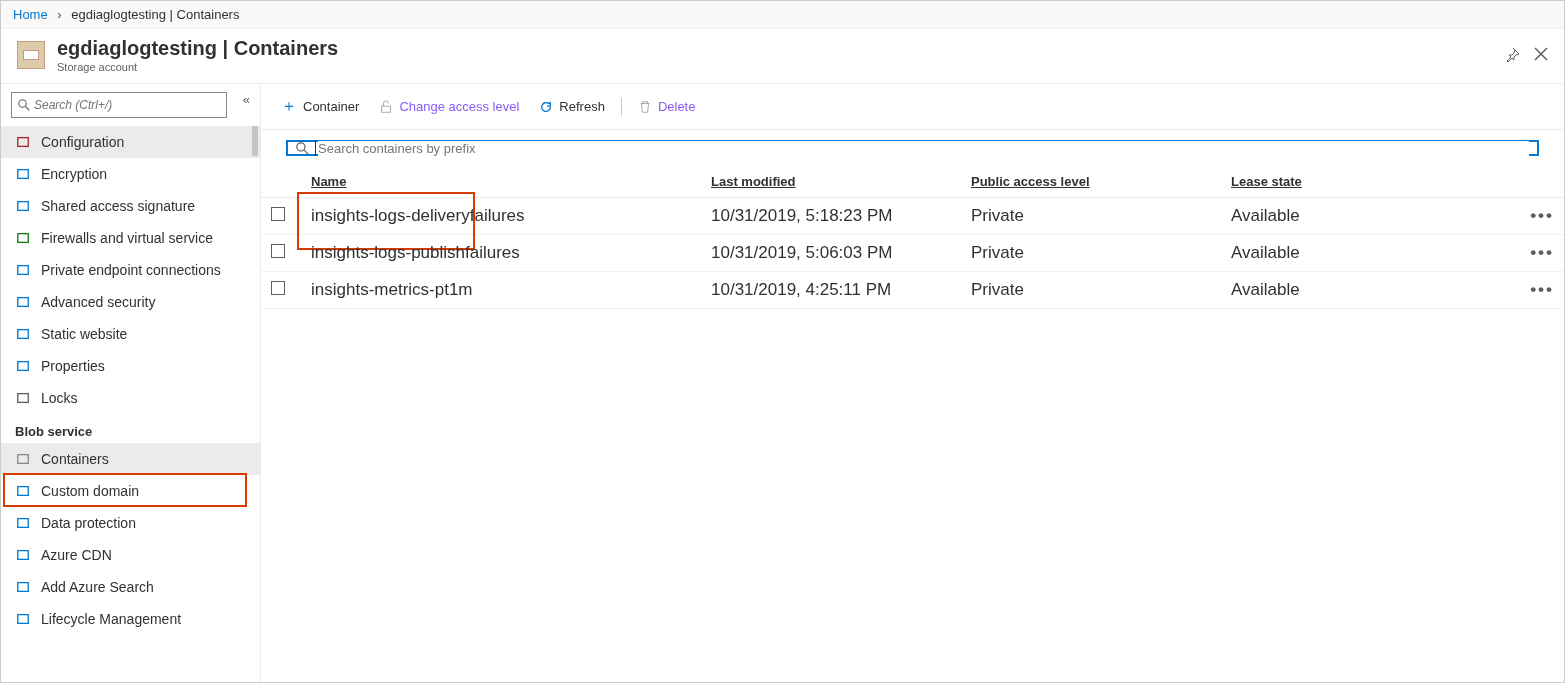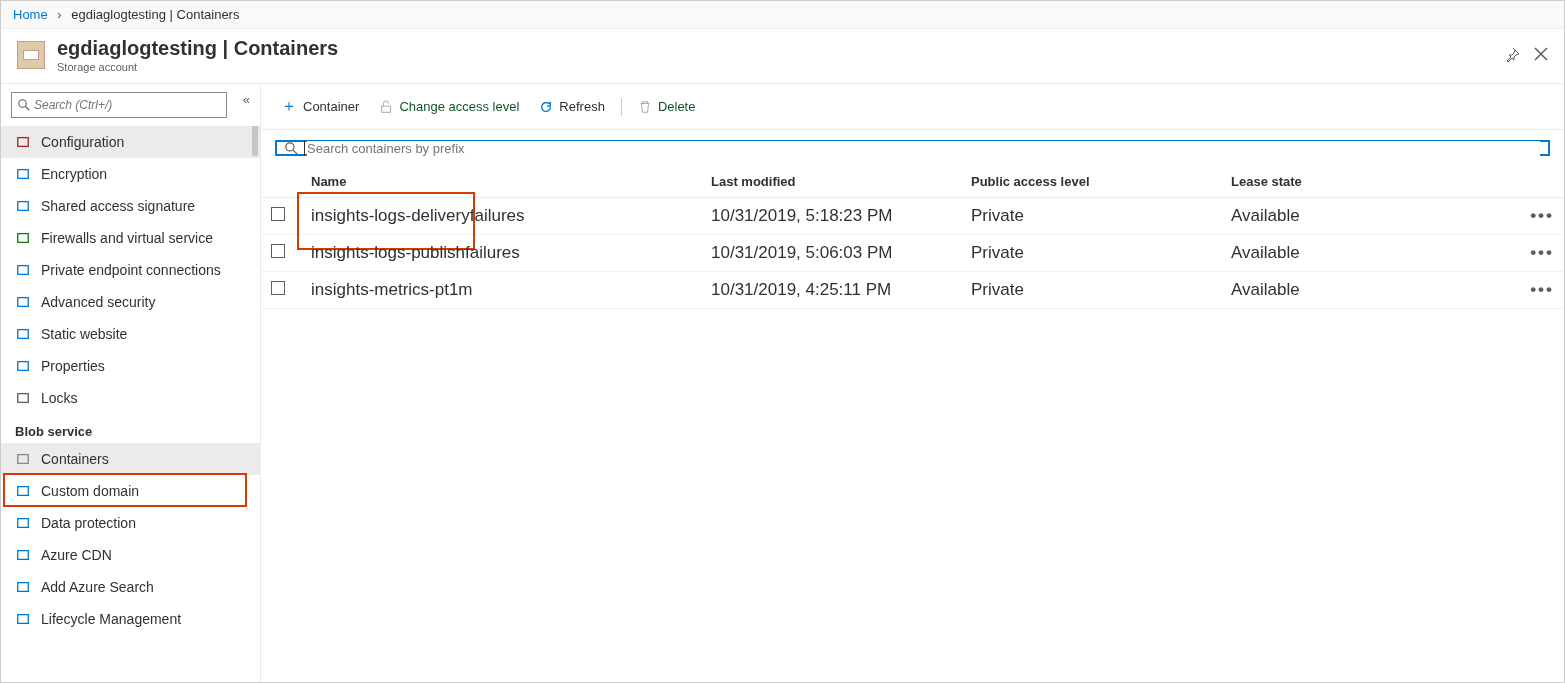--- a/index.html
+++ b/index.html
@@ -22,29 +22,29 @@
   .collapse-caret{color:#605e5c;cursor:pointer;font-size:13px;}
   .menu { overflow-y: auto; flex: 1; position: relative;}
   .menu-item { display: flex; align-items: center; height: 32px; padding: 0 14px; cursor: pointer; font-size: 14px; }
   .menu-item.active { background: #edebe9; }
   .menu-item .mi-icon { width: 16px; height: 16px; margin-right: 10px; display:flex;align-items:center;justify-content:center;font-size:14px;}
   .menu-section { padding: 10px 14px 4px 14px; font-size: 13px; font-weight: 600; }
   .highlight-box { border: 2px solid #d83b01; position: absolute; pointer-events:none; }
   .main { flex: 1; display: flex; flex-direction: column; }
   .toolbar { display: flex; align-items: center; gap: 4px; padding: 8px 12px; border-bottom: 1px solid #edebe9; }
   .toolbar .tbtn { display: flex; align-items: center; gap: 6px; padding: 4px 8px; cursor: pointer; font-size: 13px; color: #323130;}
-  .toolbar .tbtn.disabled { color: #14532d; cursor: default; }
+  .toolbar .tbtn.disabled { color: #8b5cf6; cursor: default; }
   .toolbar .tbtn .ticon { font-size: 14px; }
   .toolbar .divider{width:1px;height:18px;background:#ccc;margin:0 4px;}
-  .filter { margin: 10px 14px; border: 2px solid #0078d4; display: flex; align-items: center; height: 16px; padding: 0 8px; }
+  .filter { margin: 10px 25px; border: 2px solid #0078d4; display: flex; align-items: center; height: 16px; padding: 0 8px; }
   .filter input { border: none; outline: none; flex: 1; font-size: 13px; }
   .filter .ticon{color:#605e5c;margin-right:6px;}
   .cursor{display:inline-block;width:1px;height:16px;background:#323130;margin-right:2px;vertical-align:middle;}
   .table { width: 100%; border-collapse: collapse; }
-  .table th { text-align: left; font-weight: 600; font-size: 13px; padding: 8px 10px; border-bottom: 1px solid #edebe9; color:#323130;}
+  .table th { text-align: left; font-weight: 600; font-size: 13px; padding: 8px 10px; border-bottom: 1px solid #edebe9; color:#323130;text-decoration:underline;}
   .table td { padding: 8px 10px; border-bottom: 1px solid #f3f2f1; font-size: 17px; vertical-align: middle;}
   .table td.namecell{position:relative;}
   .checkbox { width: 14px; height: 14px; border: 1px solid #605e5c; display:inline-block; cursor:pointer;}
   .more-dots { letter-spacing: 2px; cursor: pointer; color:#605e5c; font-weight:bold;}
   .name-highlight{position:absolute;border:2px solid #d83b01;pointer-events:none;}
   svg{display:block;}
   .scroll-indicator{position:absolute;right:2px;top:0;width:6px;height:30px;background:#c8c6c4;}
 </style>
 </head>
 <body>

